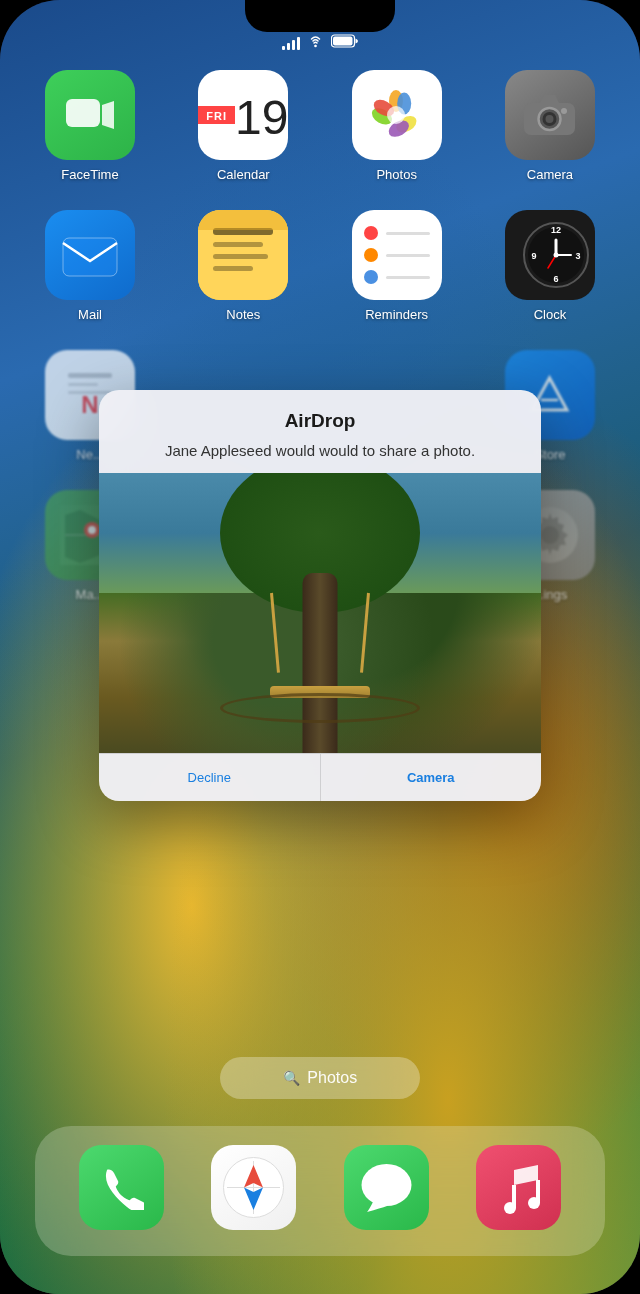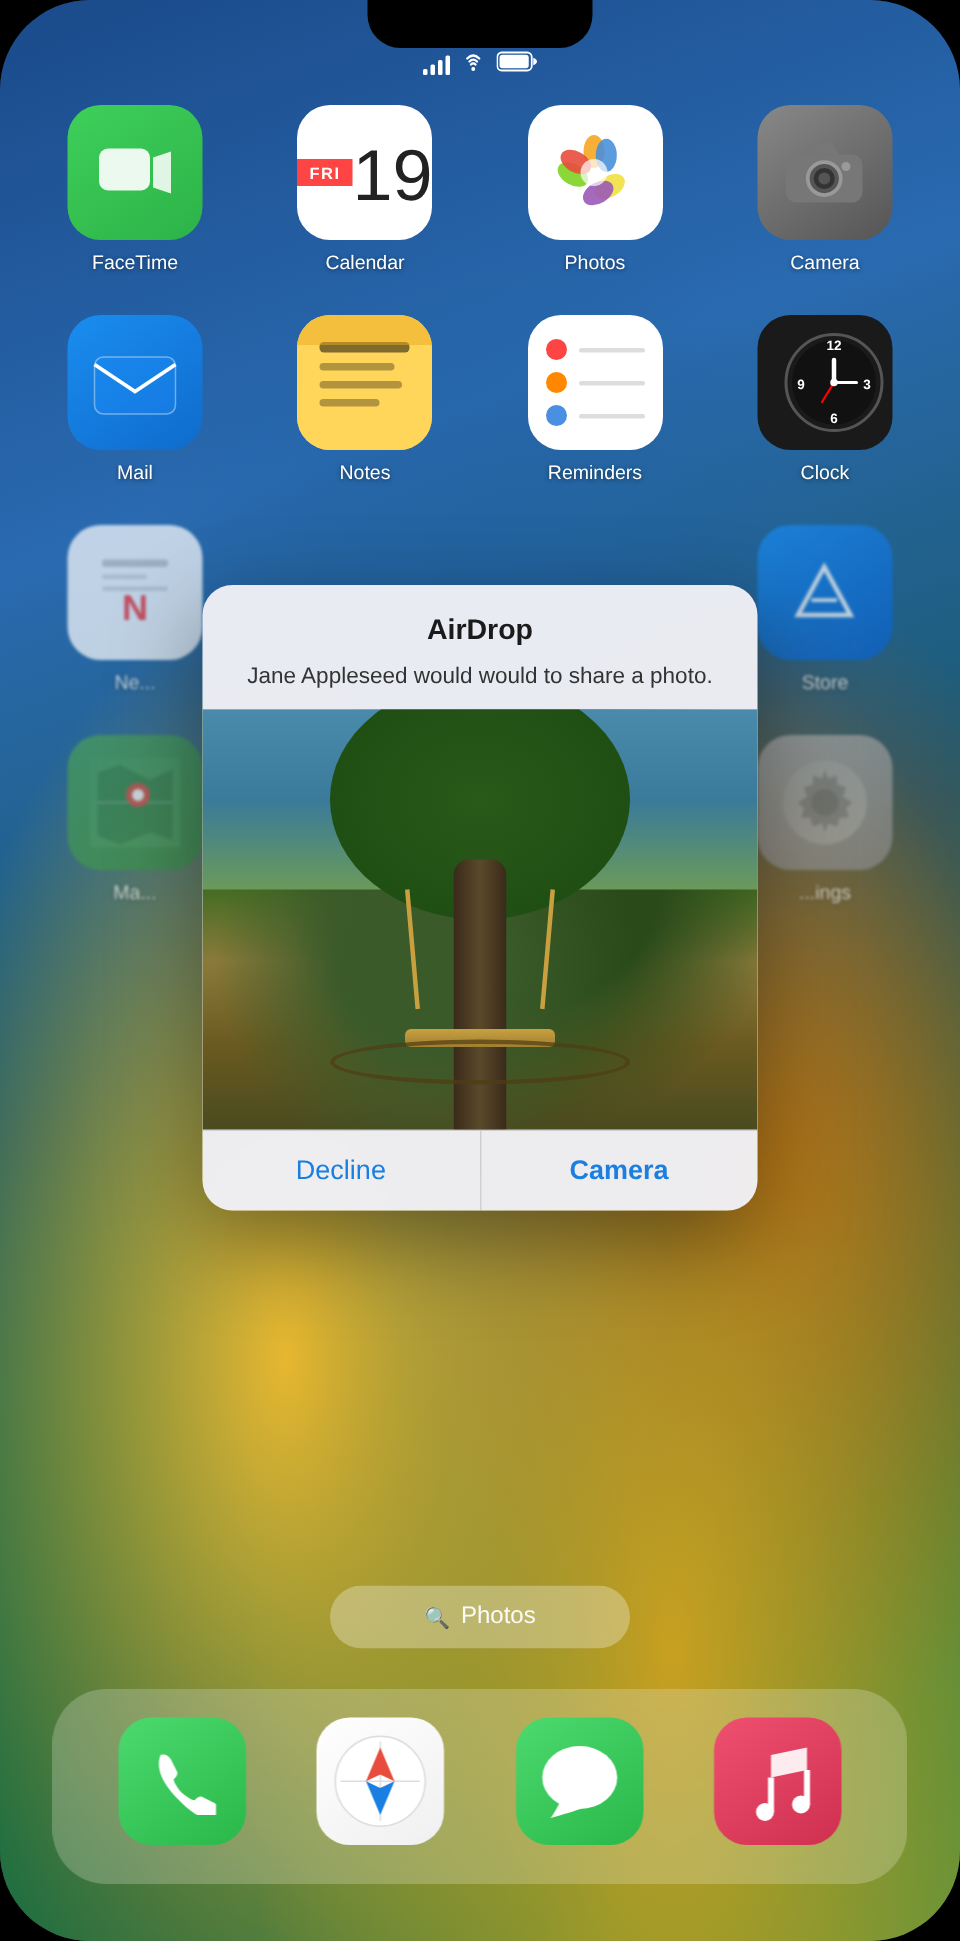--- a/index.html
+++ b/index.html
@@ -180,21 +180,21 @@
       line-height: 1.1;
       margin-top: 6px;
     }
 
     
     .airdrop-modal {
       position: absolute;
       top: 390px;
       left: 50%;
       transform: translateX(-50%);
-      width: 370px;
+      width: 442px;
       background: rgba(240, 240, 245, 0.97);
       backdrop-filter: blur(20px);
       border-radius: 20px;
       overflow: hidden;
       z-index: 50;
       box-shadow: 0 20px 60px rgba(0,0,0,0.4);
     }
 
     .airdrop-header {
       padding: 20px 20px 12px;
@@ -303,21 +303,21 @@
 
     .airdrop-actions {
       display: flex;
       border-top: 1px solid rgba(0,0,0,0.12);
     }
 
     .airdrop-btn {
       flex: 1;
       padding: 16px;
       text-align: center;
-      font-size: 18px;
+      font-size: 13px;
       font-weight: 500;
       cursor: pointer;
       background: transparent;
       border: none;
     }
 
     .airdrop-btn-decline {
       color: #1a7fe0;
       border-right: 1px solid rgba(0,0,0,0.12);
     }

